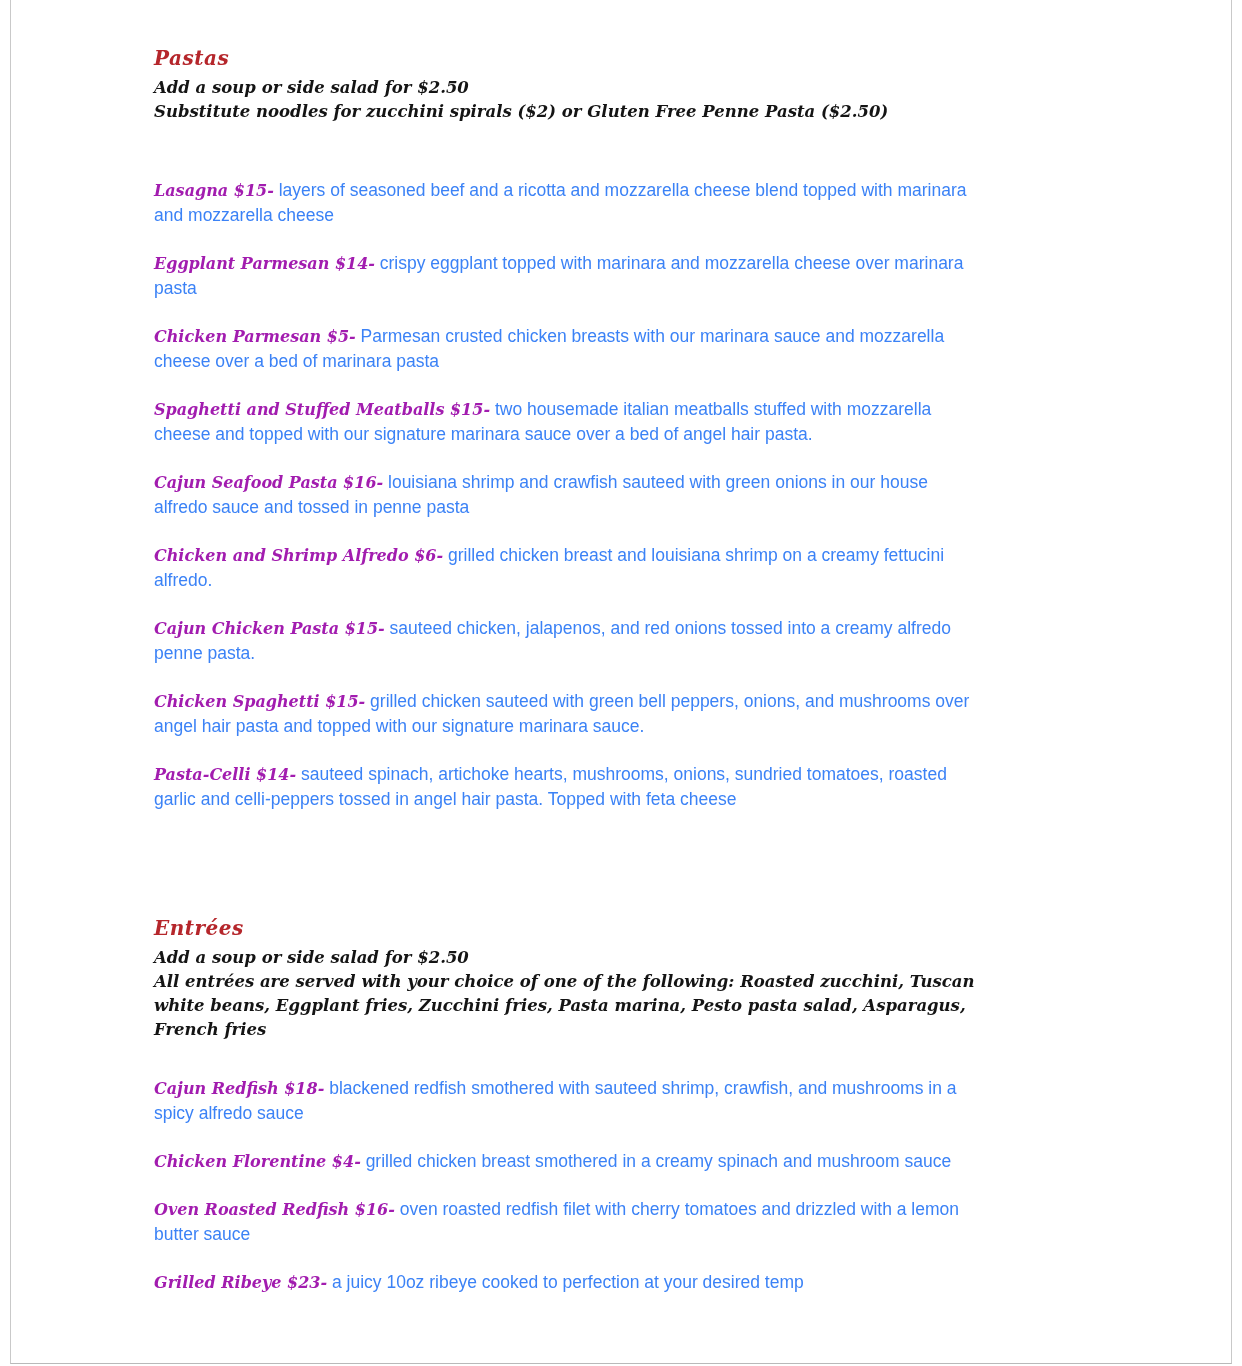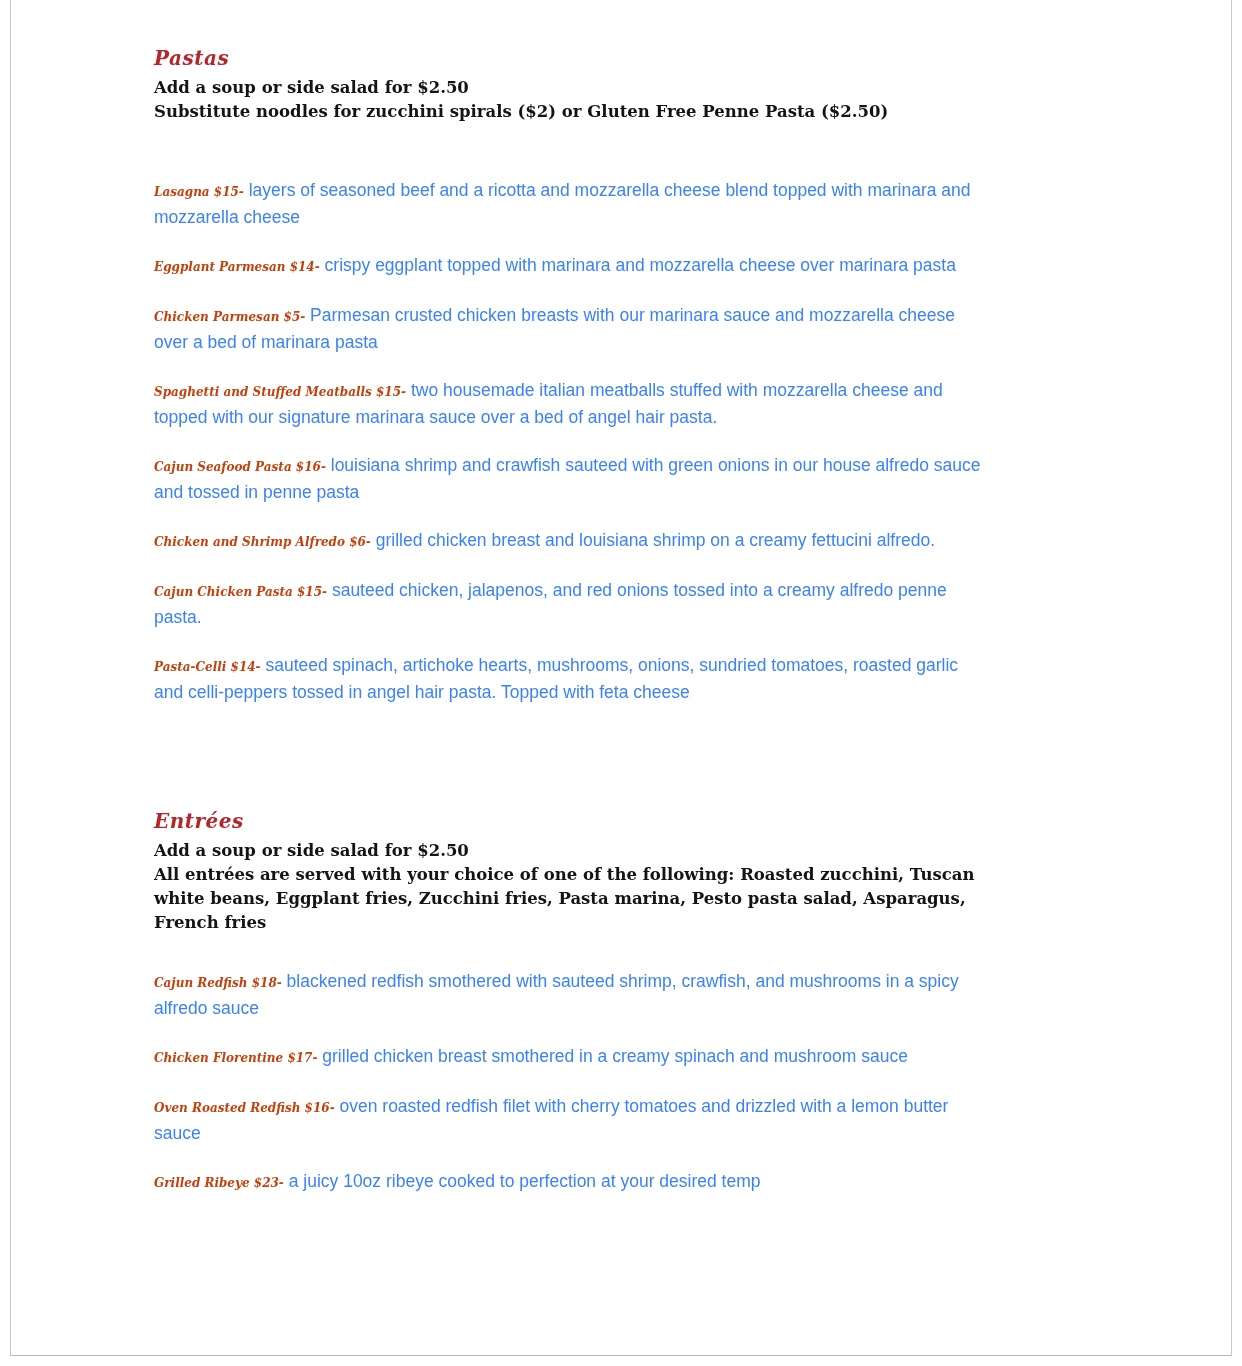--- a/index.html
+++ b/index.html
@@ -34,39 +34,40 @@
     font-style: italic;
     font-weight: bold;
     font-size: 20px;
     letter-spacing: 0.5px;
     color: var(--heading-color, #b5262b);
     margin: 0 0 6px 0;
   }
   .section-notes { margin: 0 0 0 0; }
   .section-note {
     font-family: "DejaVu Serif", serif;
+    font-style: italic;
     font-weight: bold;
     font-size: 16.5px;
     line-height: 24px;
     color: #141414;
   }
   .items { margin-top: 54px; }
   .items.tight { margin-top: 34px; }
   .menu-item {
     font-size: 17.5px;
     line-height: 25px;
     margin-bottom: 23px;
   }
   .menu-item:last-child { margin-bottom: 8px; }
   .item-name {
     font-family: "DejaVu Serif", serif;
     font-style: italic;
     font-weight: bold;
-    font-size: 12px;
-    color: #c2410c;
+    font-size: 16px;
+    color: #a21caf;
   }
   .item-desc {
     font-family: Liberation Sans, sans-serif;
     color: #3b82f6;
   }
 </style>
 </head>
 <body>
 
 <div class="page">
@@ -94,37 +95,40 @@
         <div class="menu-item">
           <span class="item-name">Cajun Seafood Pasta $16-</span><span class="item-desc"> louisiana shrimp and crawfish sauteed with green onions in our house alfredo sauce and tossed in penne pasta</span>
         </div>
         <div class="menu-item">
           <span class="item-name">Chicken and Shrimp Alfredo $6-</span><span class="item-desc"> grilled chicken breast and louisiana shrimp on a creamy fettucini alfredo.</span>
         </div>
         <div class="menu-item">
           <span class="item-name">Cajun Chicken Pasta $15-</span><span class="item-desc"> sauteed chicken, jalapenos, and red onions tossed into a creamy alfredo penne pasta.</span>
         </div>
         <div class="menu-item">
+          <span class="item-name">Chicken Spaghetti $15-</span><span class="item-desc"> grilled chicken sauteed with green bell peppers, onions, and mushrooms over angel hair pasta and topped with our signature marinara sauce.</span>
+        </div>
+        <div class="menu-item">
           <span class="item-name">Pasta-Celli $14-</span><span class="item-desc"> sauteed spinach, artichoke hearts, mushrooms, onions, sundried tomatoes, roasted garlic and celli-peppers tossed in angel hair pasta. Topped with feta cheese</span>
         </div>
       </div>
     </div>
 
     <div class="section">
       <div class="section-title">Entrées</div>
       <div class="section-notes">
         <div class="section-note">Add a soup or side salad for $2.50</div>
         <div class="section-note">All entrées are served with your choice of one of the following: Roasted zucchini, Tuscan white beans, Eggplant fries, Zucchini fries, Pasta marina, Pesto pasta salad, Asparagus, French fries</div>
       </div>
       <div class="items tight">
         <div class="menu-item">
           <span class="item-name">Cajun Redfish $18-</span><span class="item-desc"> blackened redfish smothered with sauteed shrimp, crawfish, and mushrooms in a spicy alfredo sauce</span>
         </div>
         <div class="menu-item">
-          <span class="item-name">Chicken Florentine $17-</span><span class="item-desc"> grilled chicken breast smothered in a creamy spinach and mushroom sauce</span>
+          <span class="item-name">Chicken Florentine $4-</span><span class="item-desc"> grilled chicken breast smothered in a creamy spinach and mushroom sauce</span>
         </div>
         <div class="menu-item">
           <span class="item-name">Oven Roasted Redfish $16-</span><span class="item-desc"> oven roasted redfish filet with cherry tomatoes and drizzled with a lemon butter sauce</span>
         </div>
         <div class="menu-item">
           <span class="item-name">Grilled Ribeye $23-</span><span class="item-desc"> a juicy 10oz ribeye cooked to perfection at your desired temp</span>
         </div>
       </div>
     </div>
 

